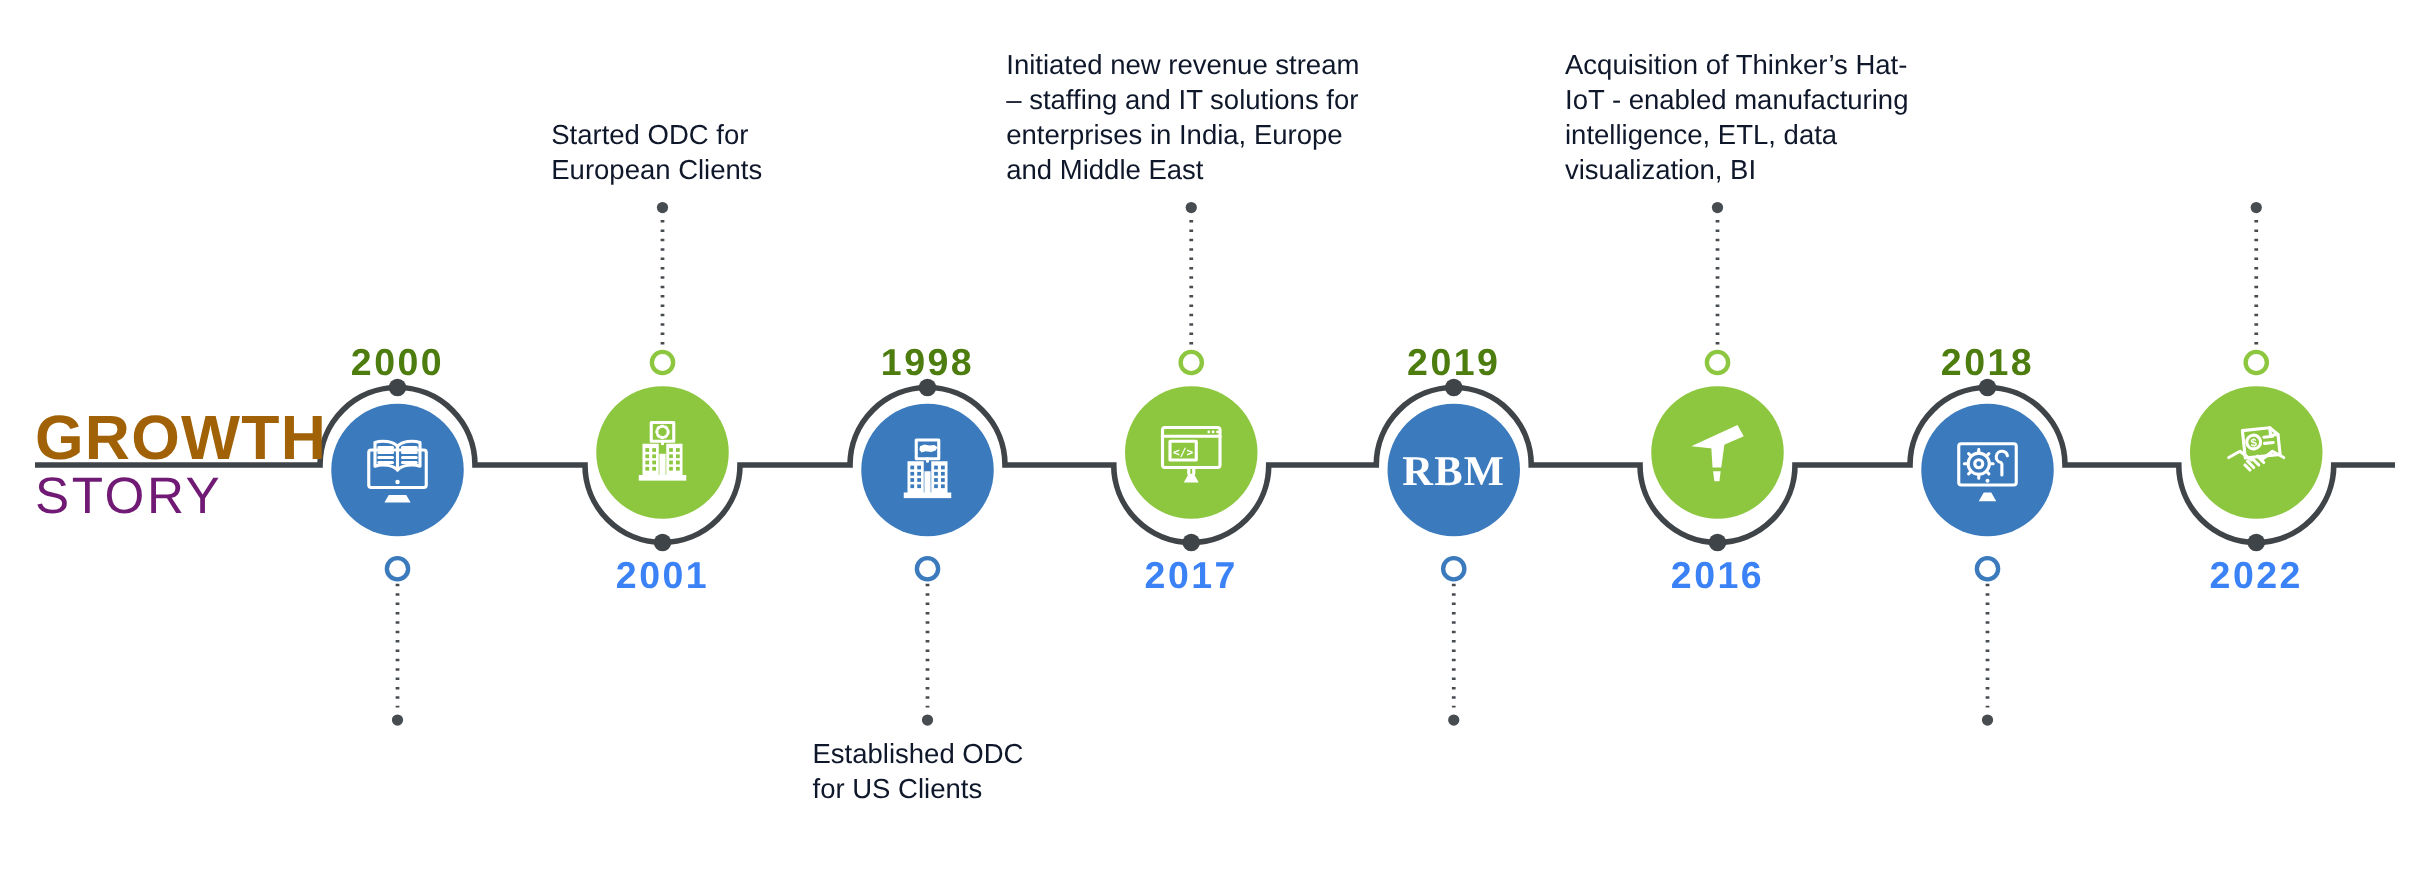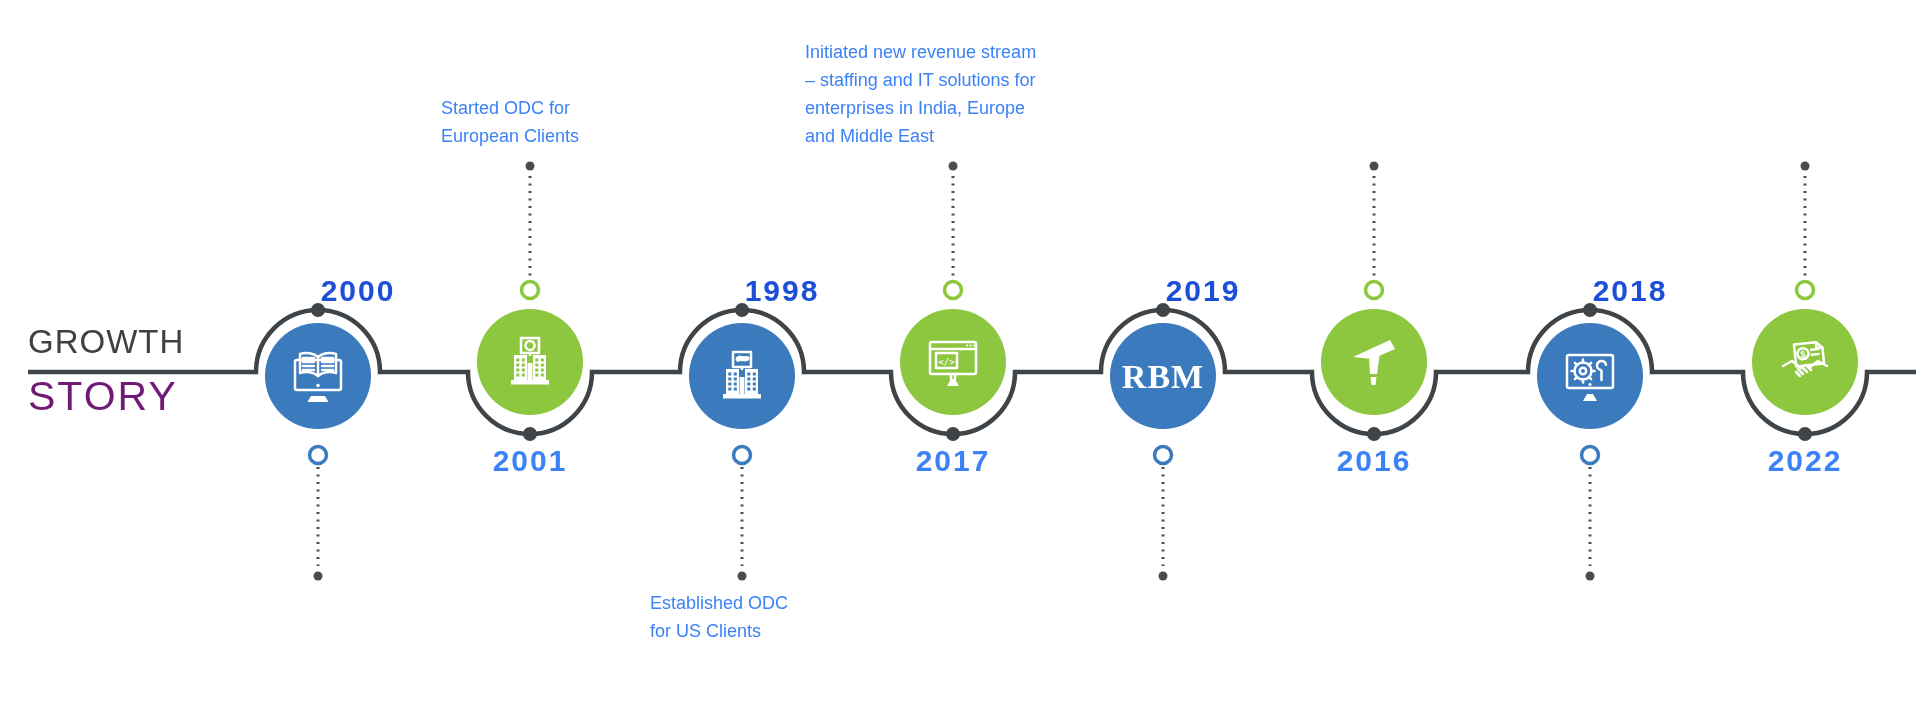--- a/index.html
+++ b/index.html
@@ -8,29 +8,29 @@
   svg{position:absolute;left:0;top:0;}
   .tl-path{stroke:#3f4449;stroke-width:4.5;fill:none;}
   .apex-dot{fill:#3f4449;}
   .end-dot{fill:#474c51;}
   .ring{fill:#ffffff;stroke-width:3.5;}
   .ring.r-blue{stroke:#3a7abd;}
   .ring.r-green{stroke:#8dc63f;}
   .dotted{stroke:#474c51;stroke-width:3;stroke-dasharray:2 5.5;fill:none;}
   .ic{stroke:#ffffff;stroke-width:2.5;fill:none;stroke-linejoin:round;stroke-linecap:round;}
   .icf{fill:#ffffff;stroke:none;}
-  .title-growth{position:absolute;left:28px;top:325px;font-size:33px;font-weight:400;
-                letter-spacing:1px;color:#404040;line-height:1;}
+  .title-growth{position:absolute;left:28px;top:325px;font-size:50px;font-weight:700;
+                letter-spacing:1px;color:#a16207;line-height:1;}
   .title-story{position:absolute;left:28px;top:376px;font-size:41px;font-weight:400;
                letter-spacing:2px;color:#701a75;line-height:1;}
   .year{position:absolute;transform:translateX(-50%);font-size:30px;font-weight:700;
         letter-spacing:2px;white-space:nowrap;line-height:1;}
-  .year.top{top:276px;color:#1d4ed8;margin-left:40px;}
+  .year.top{top:276px;color:#4d7c0f;}
   .year.bottom{top:446px;color:#3b82f6;}
-  .desc{position:absolute;font-size:18px;line-height:28px;color:#3b82f6;white-space:pre-line;}
+  .desc{position:absolute;font-size:22px;line-height:28px;color:#0f172a;white-space:pre-line;}
   .desc.top{bottom:551px;}
   .desc.bottom{top:589px;}
 </style>
 </head>
 <body>
 
 <div class="canvas">
 
 <svg width="1932" height="701" viewBox="0 0 1932 701">
 
@@ -201,14 +201,18 @@
   <div class="year bottom" style="left:1805px">2022</div>
 
   <div class="desc top" style="left:441px">Started ODC for
 European Clients</div>
   <div class="desc bottom" style="left:650px">Established ODC
 for US Clients</div>
   <div class="desc top" style="left:805px">Initiated new revenue stream
 – staffing and IT solutions for
 enterprises in India, Europe
 and Middle East</div>
+  <div class="desc top" style="left:1252px">Acquisition of Thinker’s Hat-
+IoT - enabled manufacturing
+intelligence, ETL, data
+visualization, BI</div>
 
 </div>
 
 </body></html>

